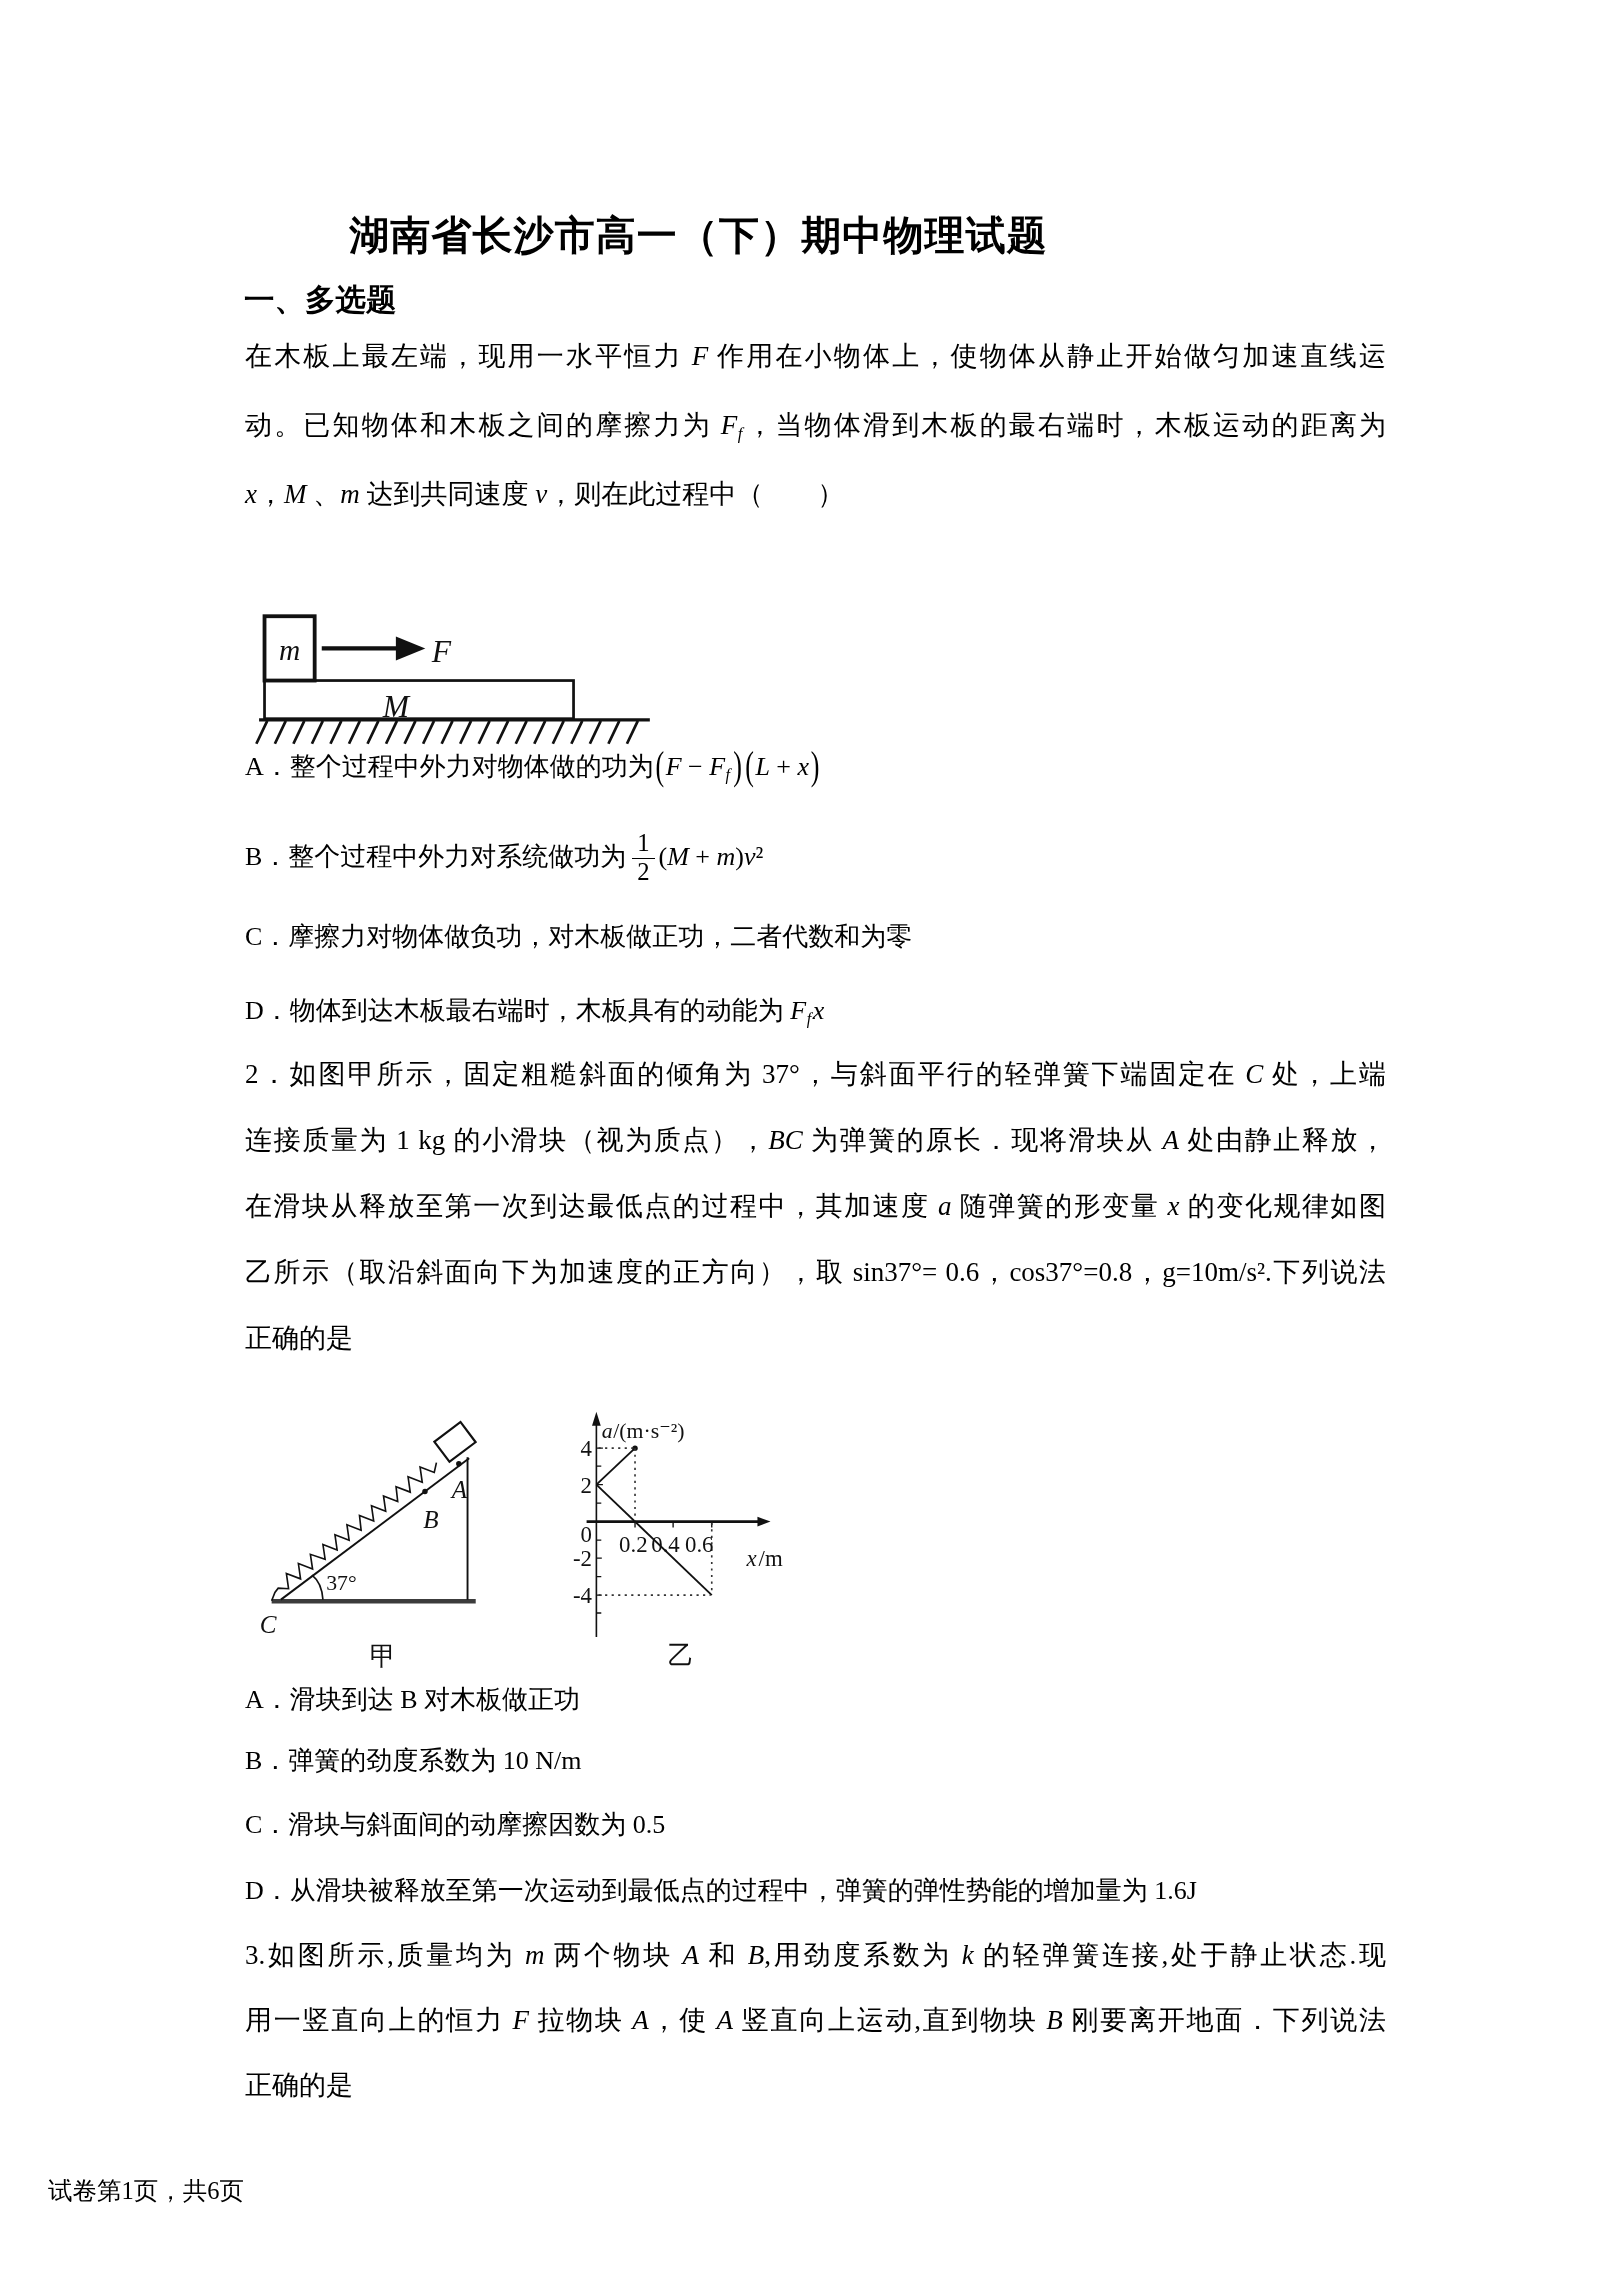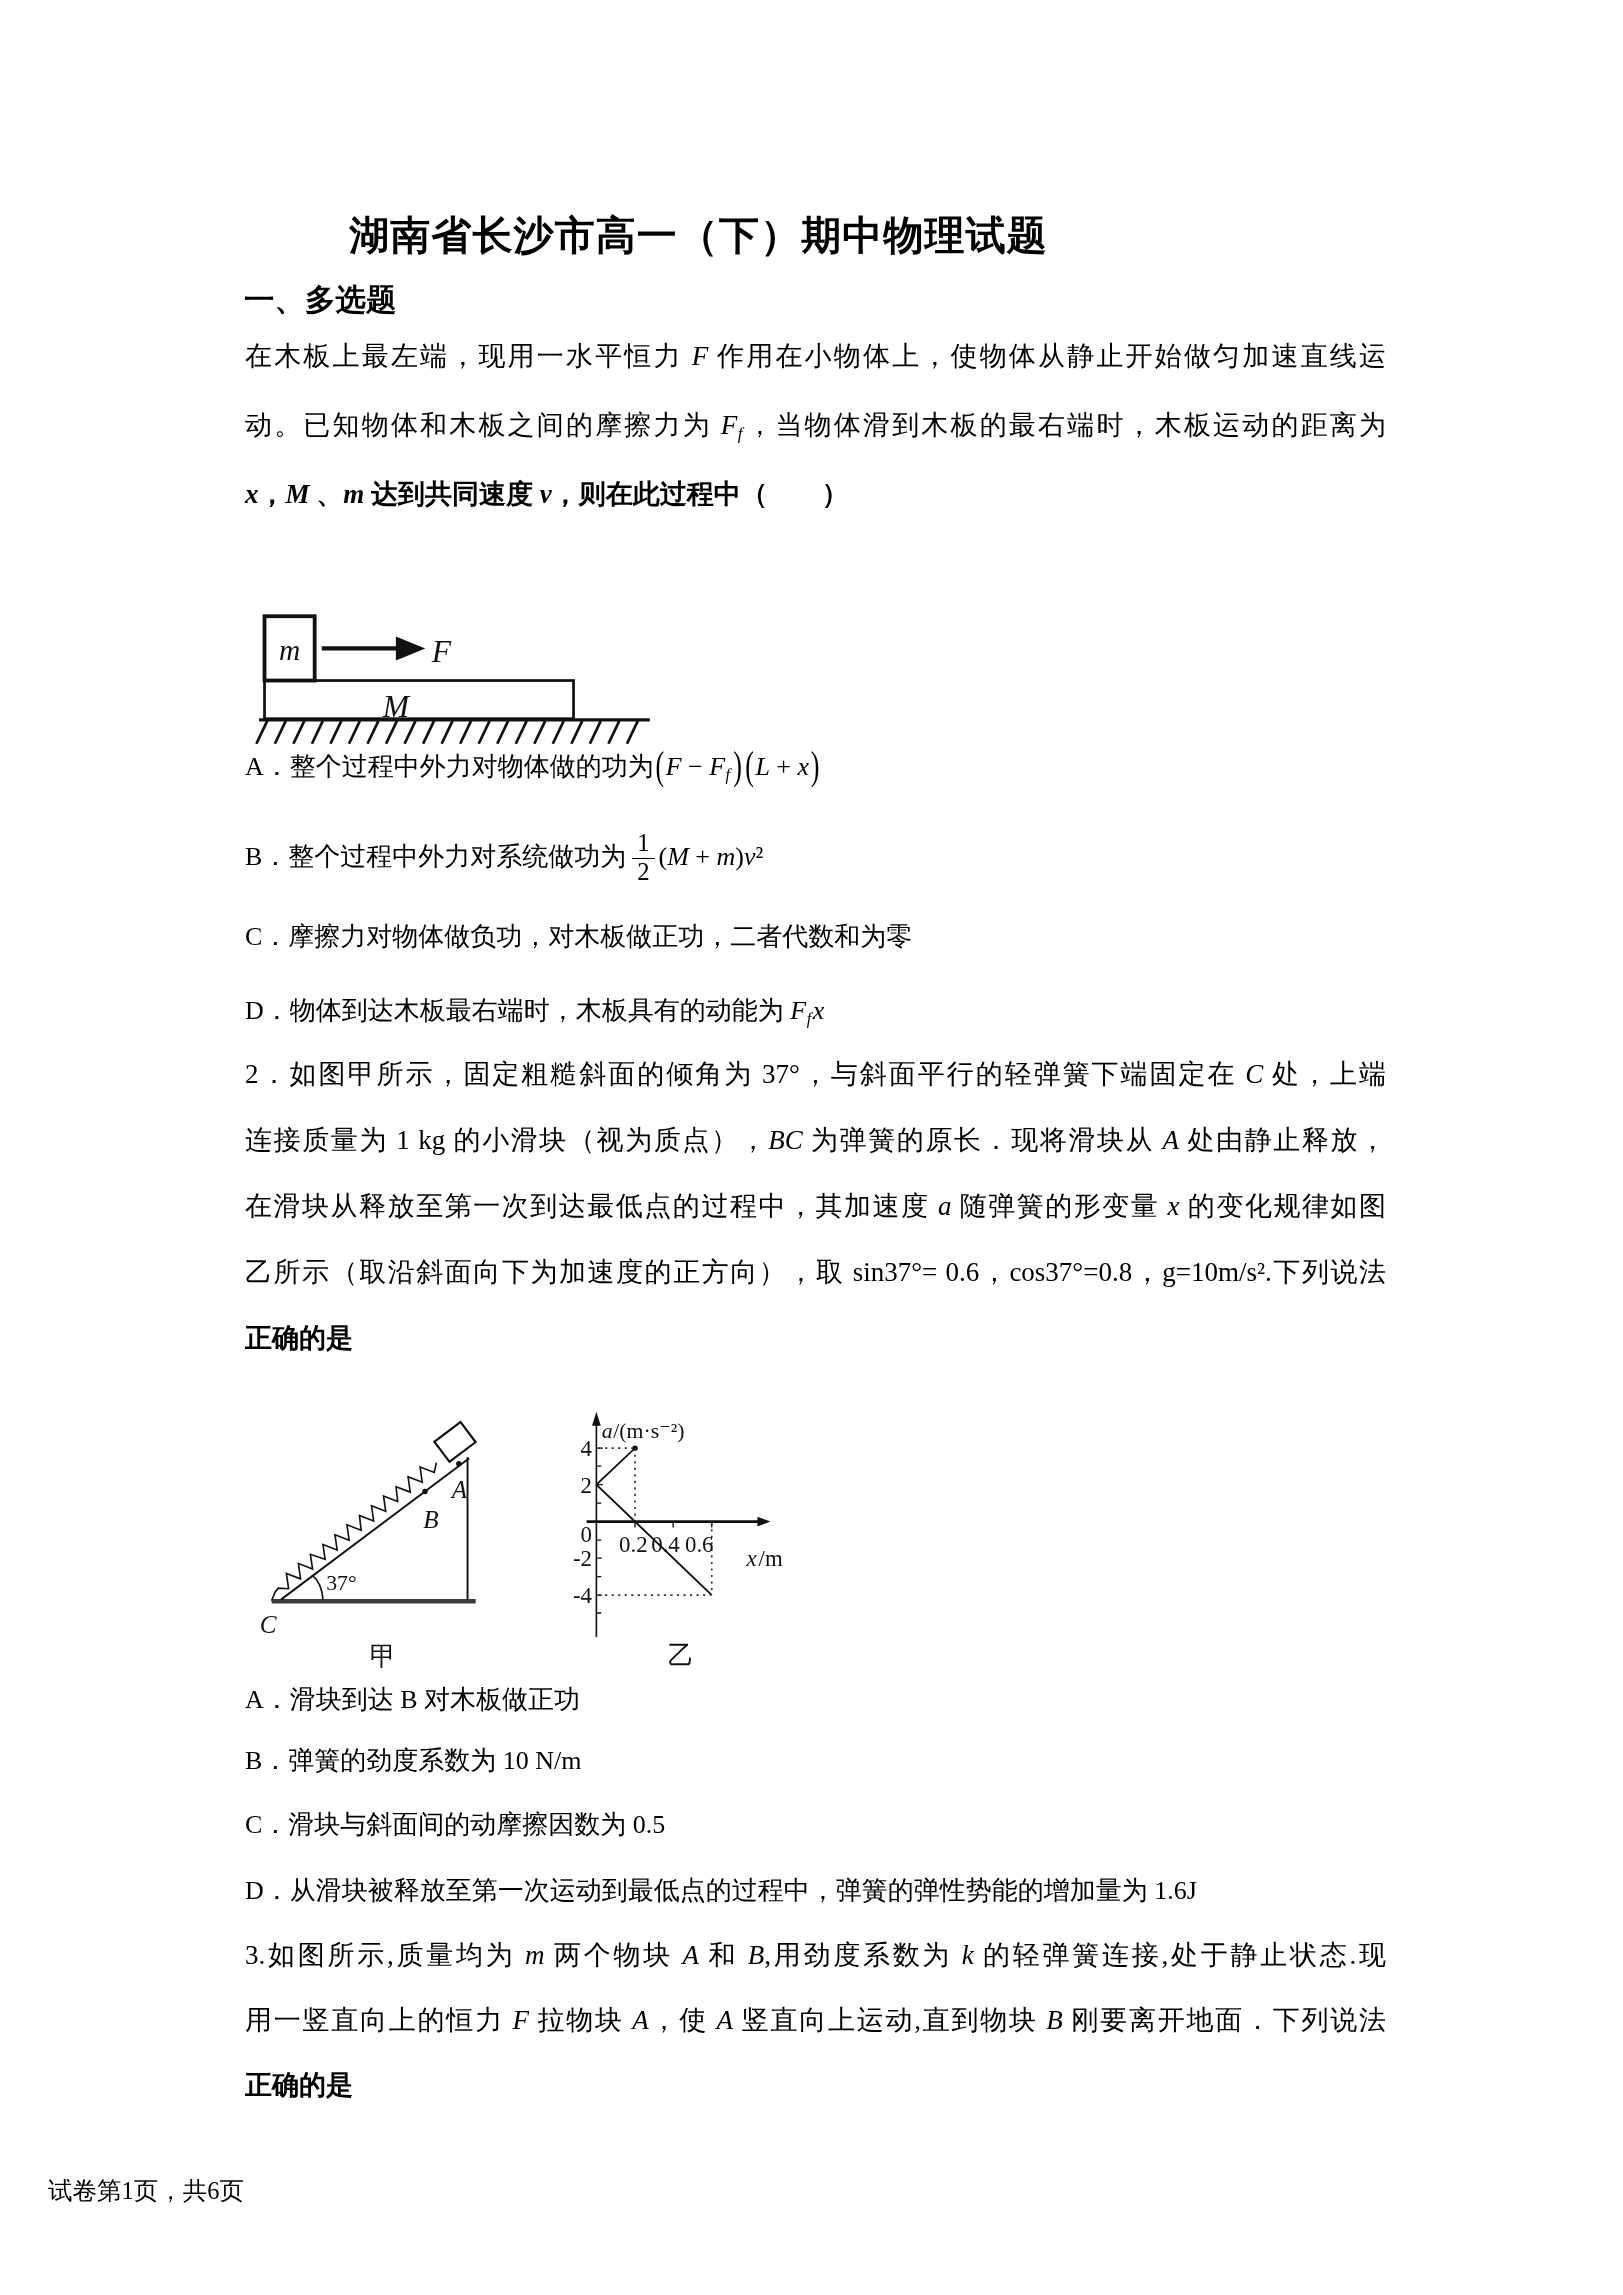--- a/index.html
+++ b/index.html
@@ -20,21 +20,21 @@
     font-weight:700;font-size:30.5px;line-height:41px;
   }
   .para{left:245px;width:1141px;font-size:27px;}
   .q1para{top:322px;}
   .q2para{top:1041px;}
   .q3para{top:1923px;}
   .q1para .line{height:69px;line-height:69px;}
   .q2para .line{height:66px;line-height:66px;}
   .q3para .line{height:65px;line-height:65px;}
   .line{text-align:justify;text-align-last:justify;}
-  .line.left{text-align:left;text-align-last:left;font-weight:bold;}
+  .line.left{text-align:left;text-align-last:left;}
   .opt{
     position:absolute;left:245px;width:1254px;font-size:26px;line-height:68px;
     white-space:nowrap;text-align:left;
   }
   .footer{
     top:2174px;left:0;width:1623px;text-align:left;font-size:24.5px;line-height:33px;padding-left:48px;
   }
   
   .mi{font-style:italic;}
   .msub{font-style:italic;font-size:0.62em;vertical-align:-0.32em;margin:0 1.6px 0 0.5px;}

